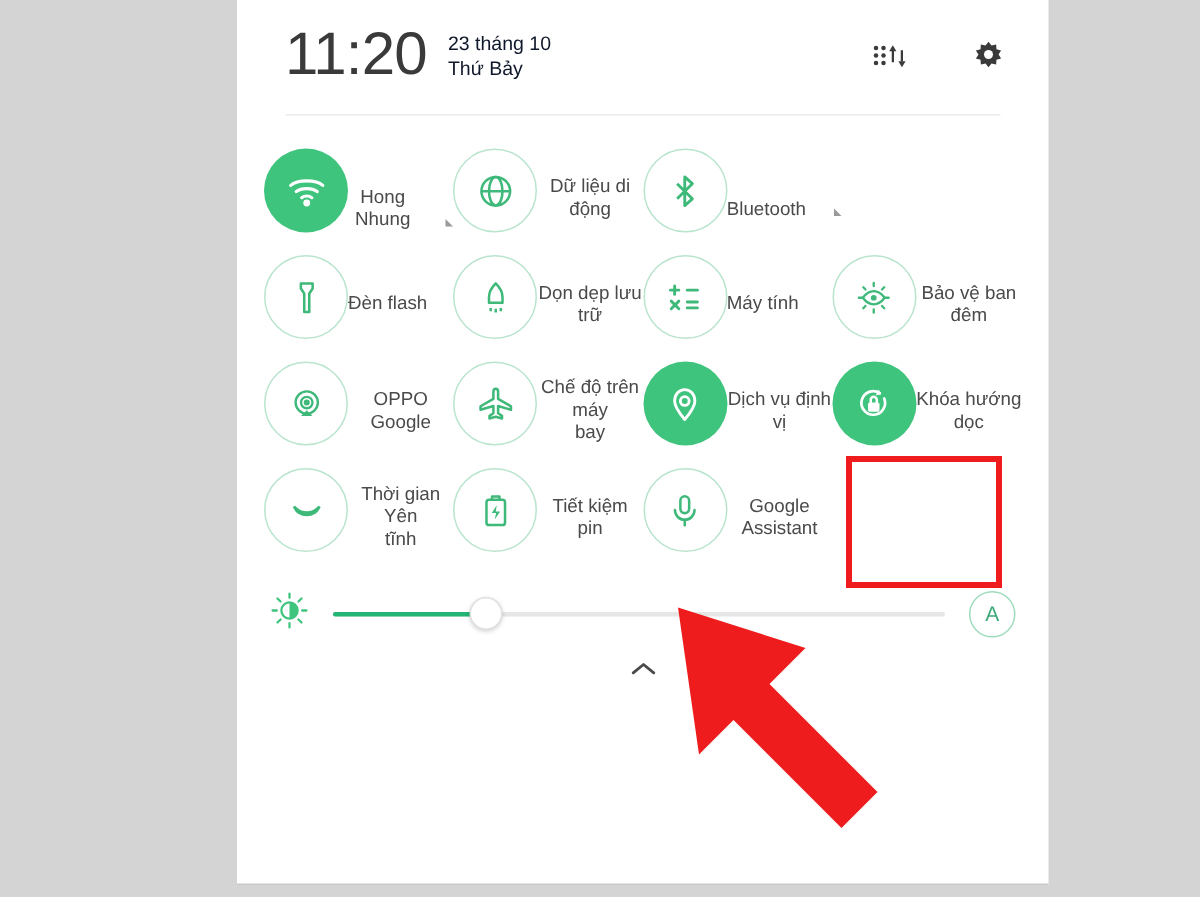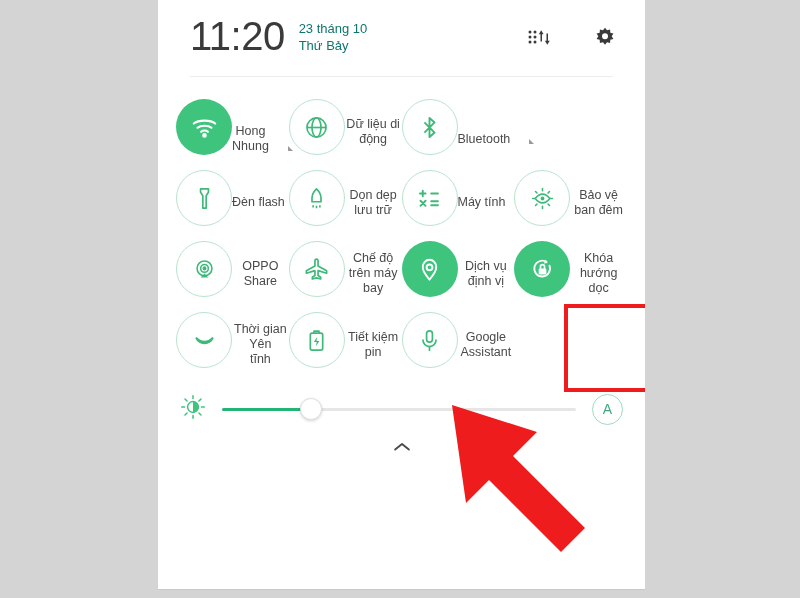--- a/index.html
+++ b/index.html
@@ -11,21 +11,21 @@
   }
   #screen {
     position: relative;
     width: 800px; height: 598px;
     background: #d4d4d4;
   }
   
   #panel {
     position: absolute;
     left: 158px; top: 0;
-    width: 487px; height: 590px;
+    width: 541px; height: 590px;
     background: #ffffff;
     border-bottom: 1px solid #c9c9c9;
     overflow: hidden;
   }
 
   
   .header {
     position: relative;
     height: 76px;
     padding: 14px 28px 0 32px;
@@ -36,21 +36,21 @@
   .clock-time {
     font-size: 40px;
     line-height: 44px;
     font-weight: 500;
     color: #3a3a3a;
     letter-spacing: -0.5px;
   }
   .clock-date {
     margin-left: 14px;
     margin-top: 6px;
-    color: #0f766e;
+    color: #0f172a;
     font-size: 13px;
     line-height: 17px;
   }
   .header-icons {
     margin-left: auto;
     display: flex;
     align-items: center;
     gap: 42px;
     padding-top: 12px;
   }
@@ -319,21 +319,21 @@
       <div class="row">
         <div class="cell">
           <div class="toggle-circle off">
             <svg viewBox="0 0 24 24" fill="none" stroke="currentColor" stroke-width="1.4">
               <circle cx="12" cy="11" r="6.6"></circle>
               <circle cx="12" cy="11" r="3.4"></circle>
               <circle cx="12" cy="11" r="1.1" fill="currentColor"></circle>
               <path d="M8.6 19 L12 15.6 L15.4 19 Z" fill="currentColor" stroke="none"></path>
             </svg>
           </div>
-          <div class="toggle-label">OPPO Share</div>
+          <div class="toggle-label">OPPO Google</div>
         </div>
 
         <div class="cell">
           <div class="toggle-circle off">
             <svg viewBox="0 0 24 24" fill="none" stroke="currentColor" stroke-width="1.5" stroke-linejoin="round">
               <path d="M12 2.8 c-.9 0-1.4.9-1.4 1.9 v4.1 L3 13.2 v2.1 l7.6-2.3 v4.3 l-2.3 1.6 v1.5 l3.7-1 3.7 1 v-1.5 l-2.3-1.6 V13 l7.6 2.3 v-2.1 l-7.6-4.4 V4.7 c0-1-.5-1.9-1.4-1.9 Z"></path>
             </svg>
           </div>
           <div class="toggle-label">Chế độ trên máy
 bay</div>

